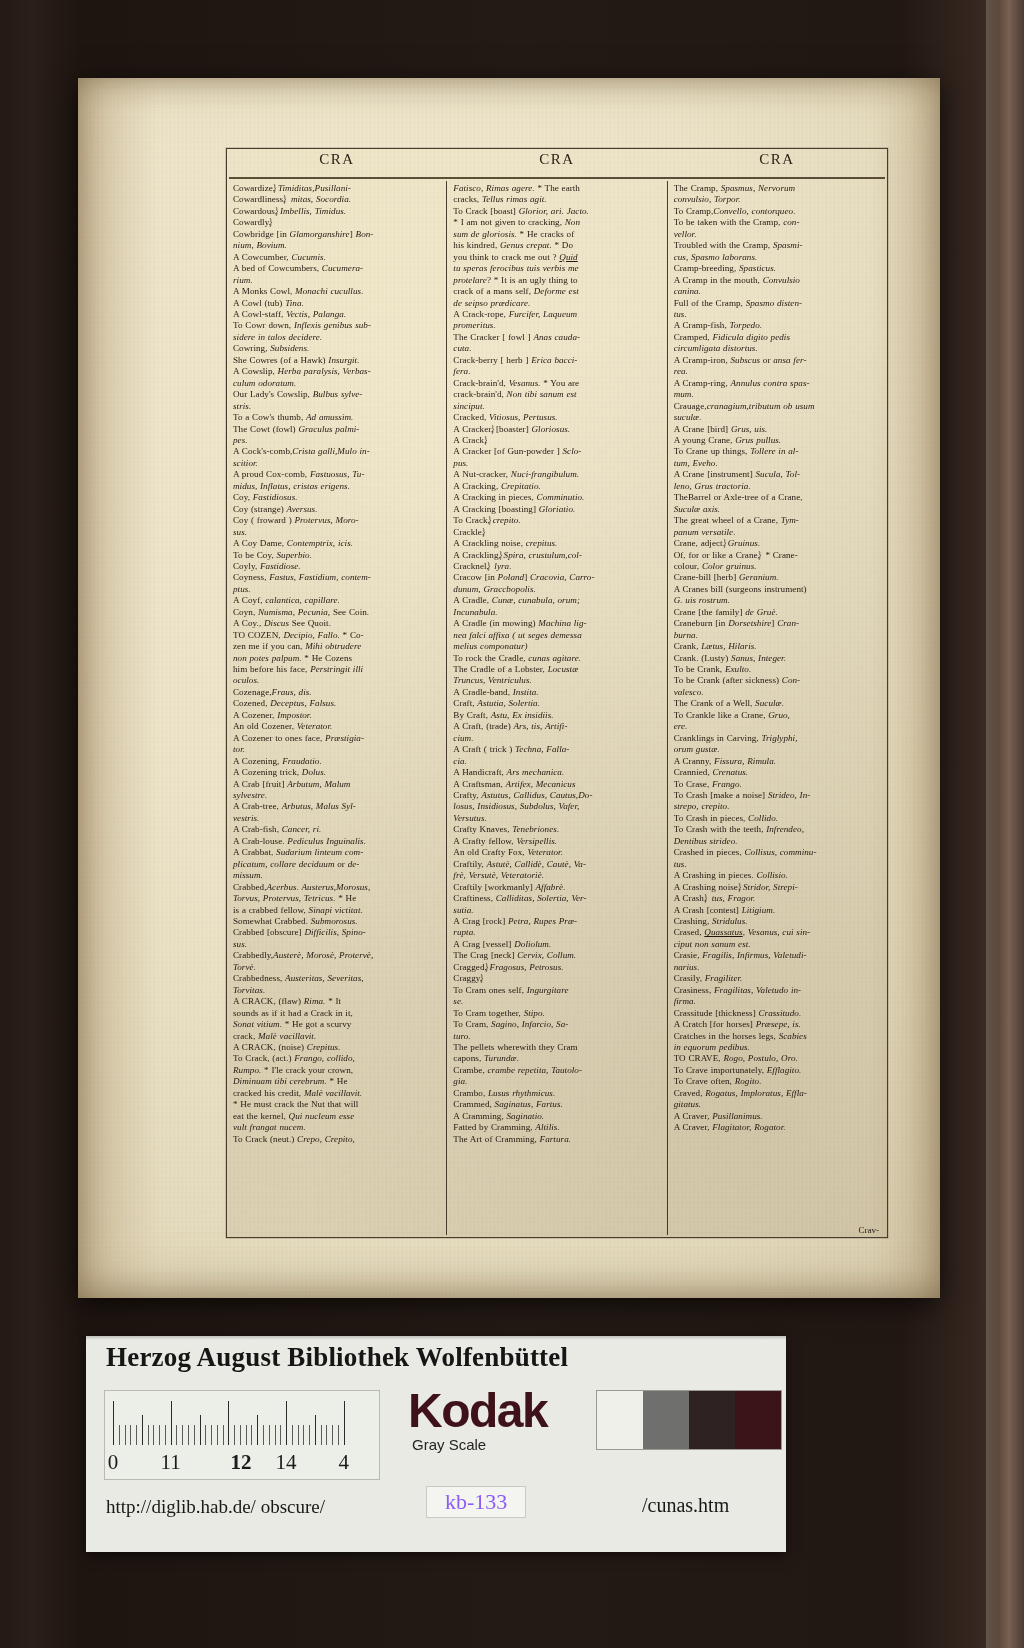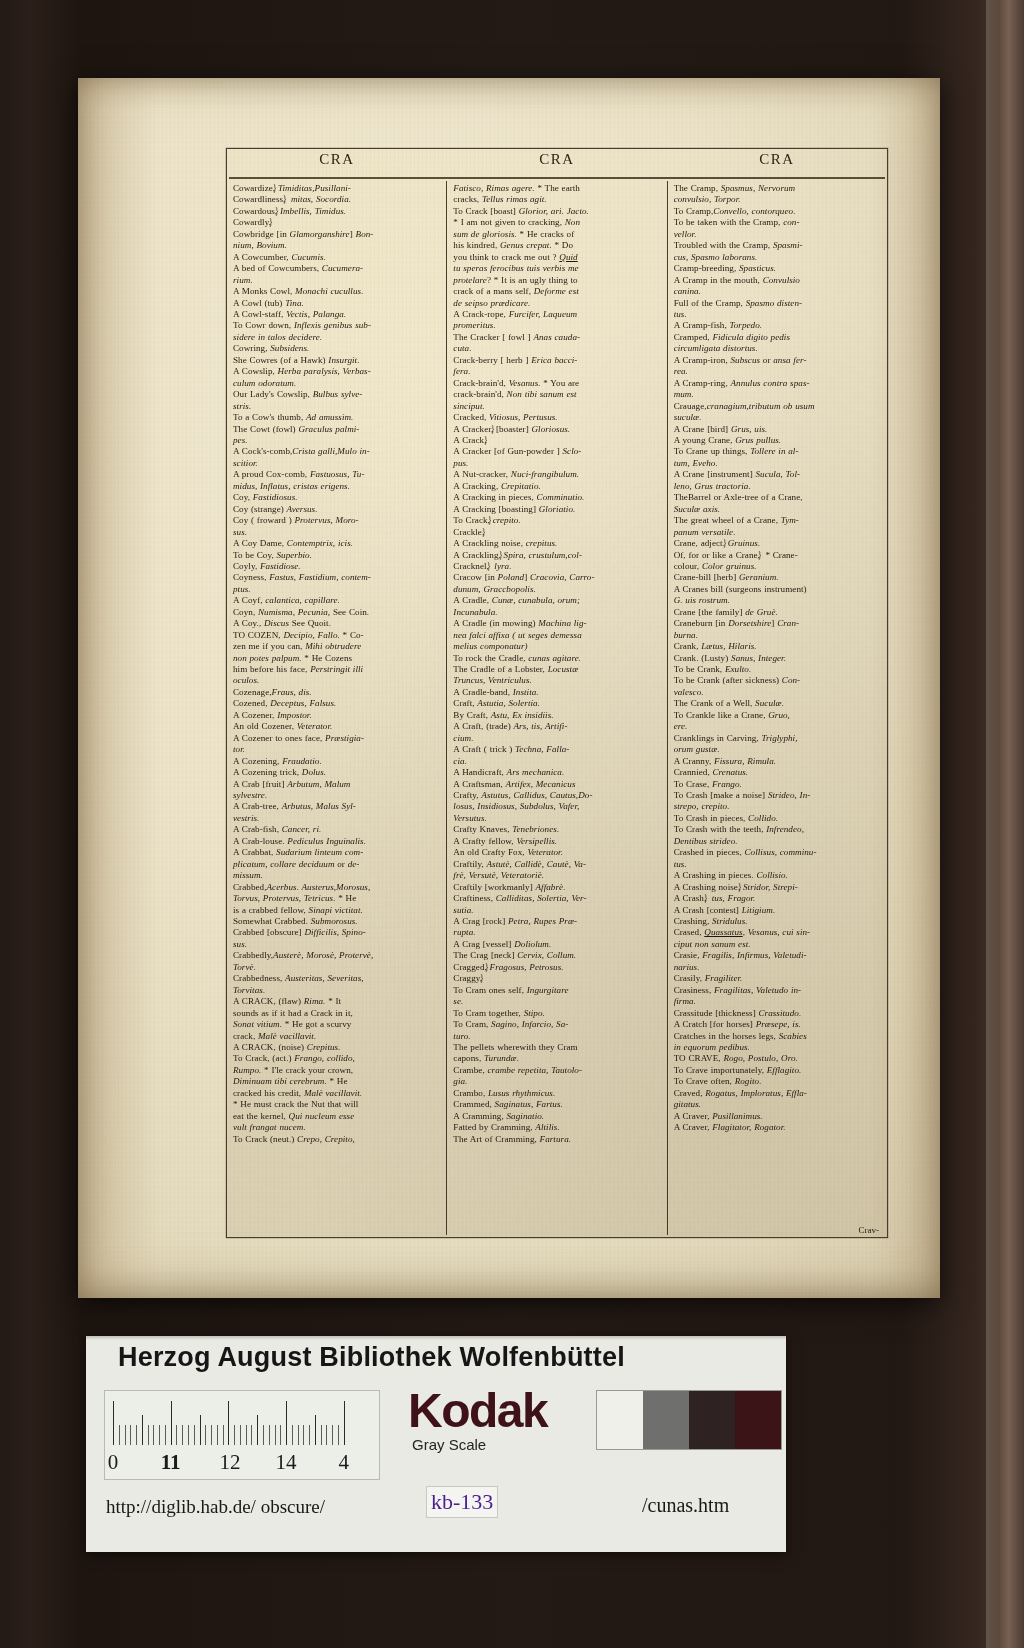--- a/index.html
+++ b/index.html
@@ -158,27 +158,26 @@
   #target-card {
     position: absolute;
     left: 86px; top: 1336px;
     width: 700px; height: 216px;
     background: #e9eae4;
     box-shadow: 0 3px 12px rgba(0,0,0,.55);
   }
   #card-title {
     position: absolute;
     left: 20px; top: 6px;
-    font-family: Liberation Sans, sans-serif;
+    font-family: Liberation Serif, serif;
     font-weight: bold;
     font-size: 27px;
     color: #171515;
     letter-spacing: .2px;
     white-space: nowrap;
-    margin-left: 12px;
   }
   
   #ruler {
     position: absolute;
     left: 18px; top: 54px;
     width: 276px; height: 90px;
     background: #eceee8;
     border: 1px solid #b9bab2;
     box-sizing: border-box;
   }
@@ -229,26 +228,26 @@
   #url-left {
     position: absolute;
     left: 20px; top: 160px;
     font-family: "Liberation Serif", serif;
     font-size: 19px;
     color: #1a1818;
   }
   #shelfmark {
     position: absolute;
     left: 340px; top: 150px;
-    padding: 2px 4px;
+    padding: 2px 18px;
     background: #f4f5f1;
     border: 1px solid #c8c9c2;
     font-family: "Liberation Serif", serif;
     font-size: 22px;
-    color: #4c1d95;
+    color: #8b5cf6;
   }
   #url-right {
     position: absolute;
     left: 556px; top: 158px;
     font-family: "Liberation Serif", serif;
     font-size: 20px;
     color: #1a1818;
   }
   #card-shadowtop {
     position: absolute; left: 0; right: 0; top: 0; height: 4px;
@@ -585,22 +584,22 @@
         <div class="tick mm" style="left: 204.126px;"></div>
         <div class="tick half" style="left: 209.895px;"></div>
         <div class="tick mm" style="left: 215.663px;"></div>
         <div class="tick mm" style="left: 221.432px;"></div>
         <div class="tick mm" style="left: 227.2px;"></div>
         <div class="tick mm" style="left: 232.968px;"></div>
         <div class="tick cm" style="left: 238.737px;"></div>
       </div>
     <div id="ruler-nums">
         <div class="rnum" style="left: 8px;">0</div>
-        <div class="rnum" style="left: 65.6842px; font-weight: bold;">11</div>
-        <div class="rnum" style="left: 125px;">12</div>
+        <div class="rnum" style="left: 65.6842px;">11</div>
+        <div class="rnum" style="left: 136px; font-weight: bold;">12</div>
         <div class="rnum" style="left: 181.053px;">14</div>
         <div class="rnum" style="left: 238.737px;">4</div>
       </div>
   </div>
 
   <div id="kodak-block">
     <div id="kodak-word">Kodak</div>
     <div id="kodak-sub">Gray Scale</div>
   </div>
 

